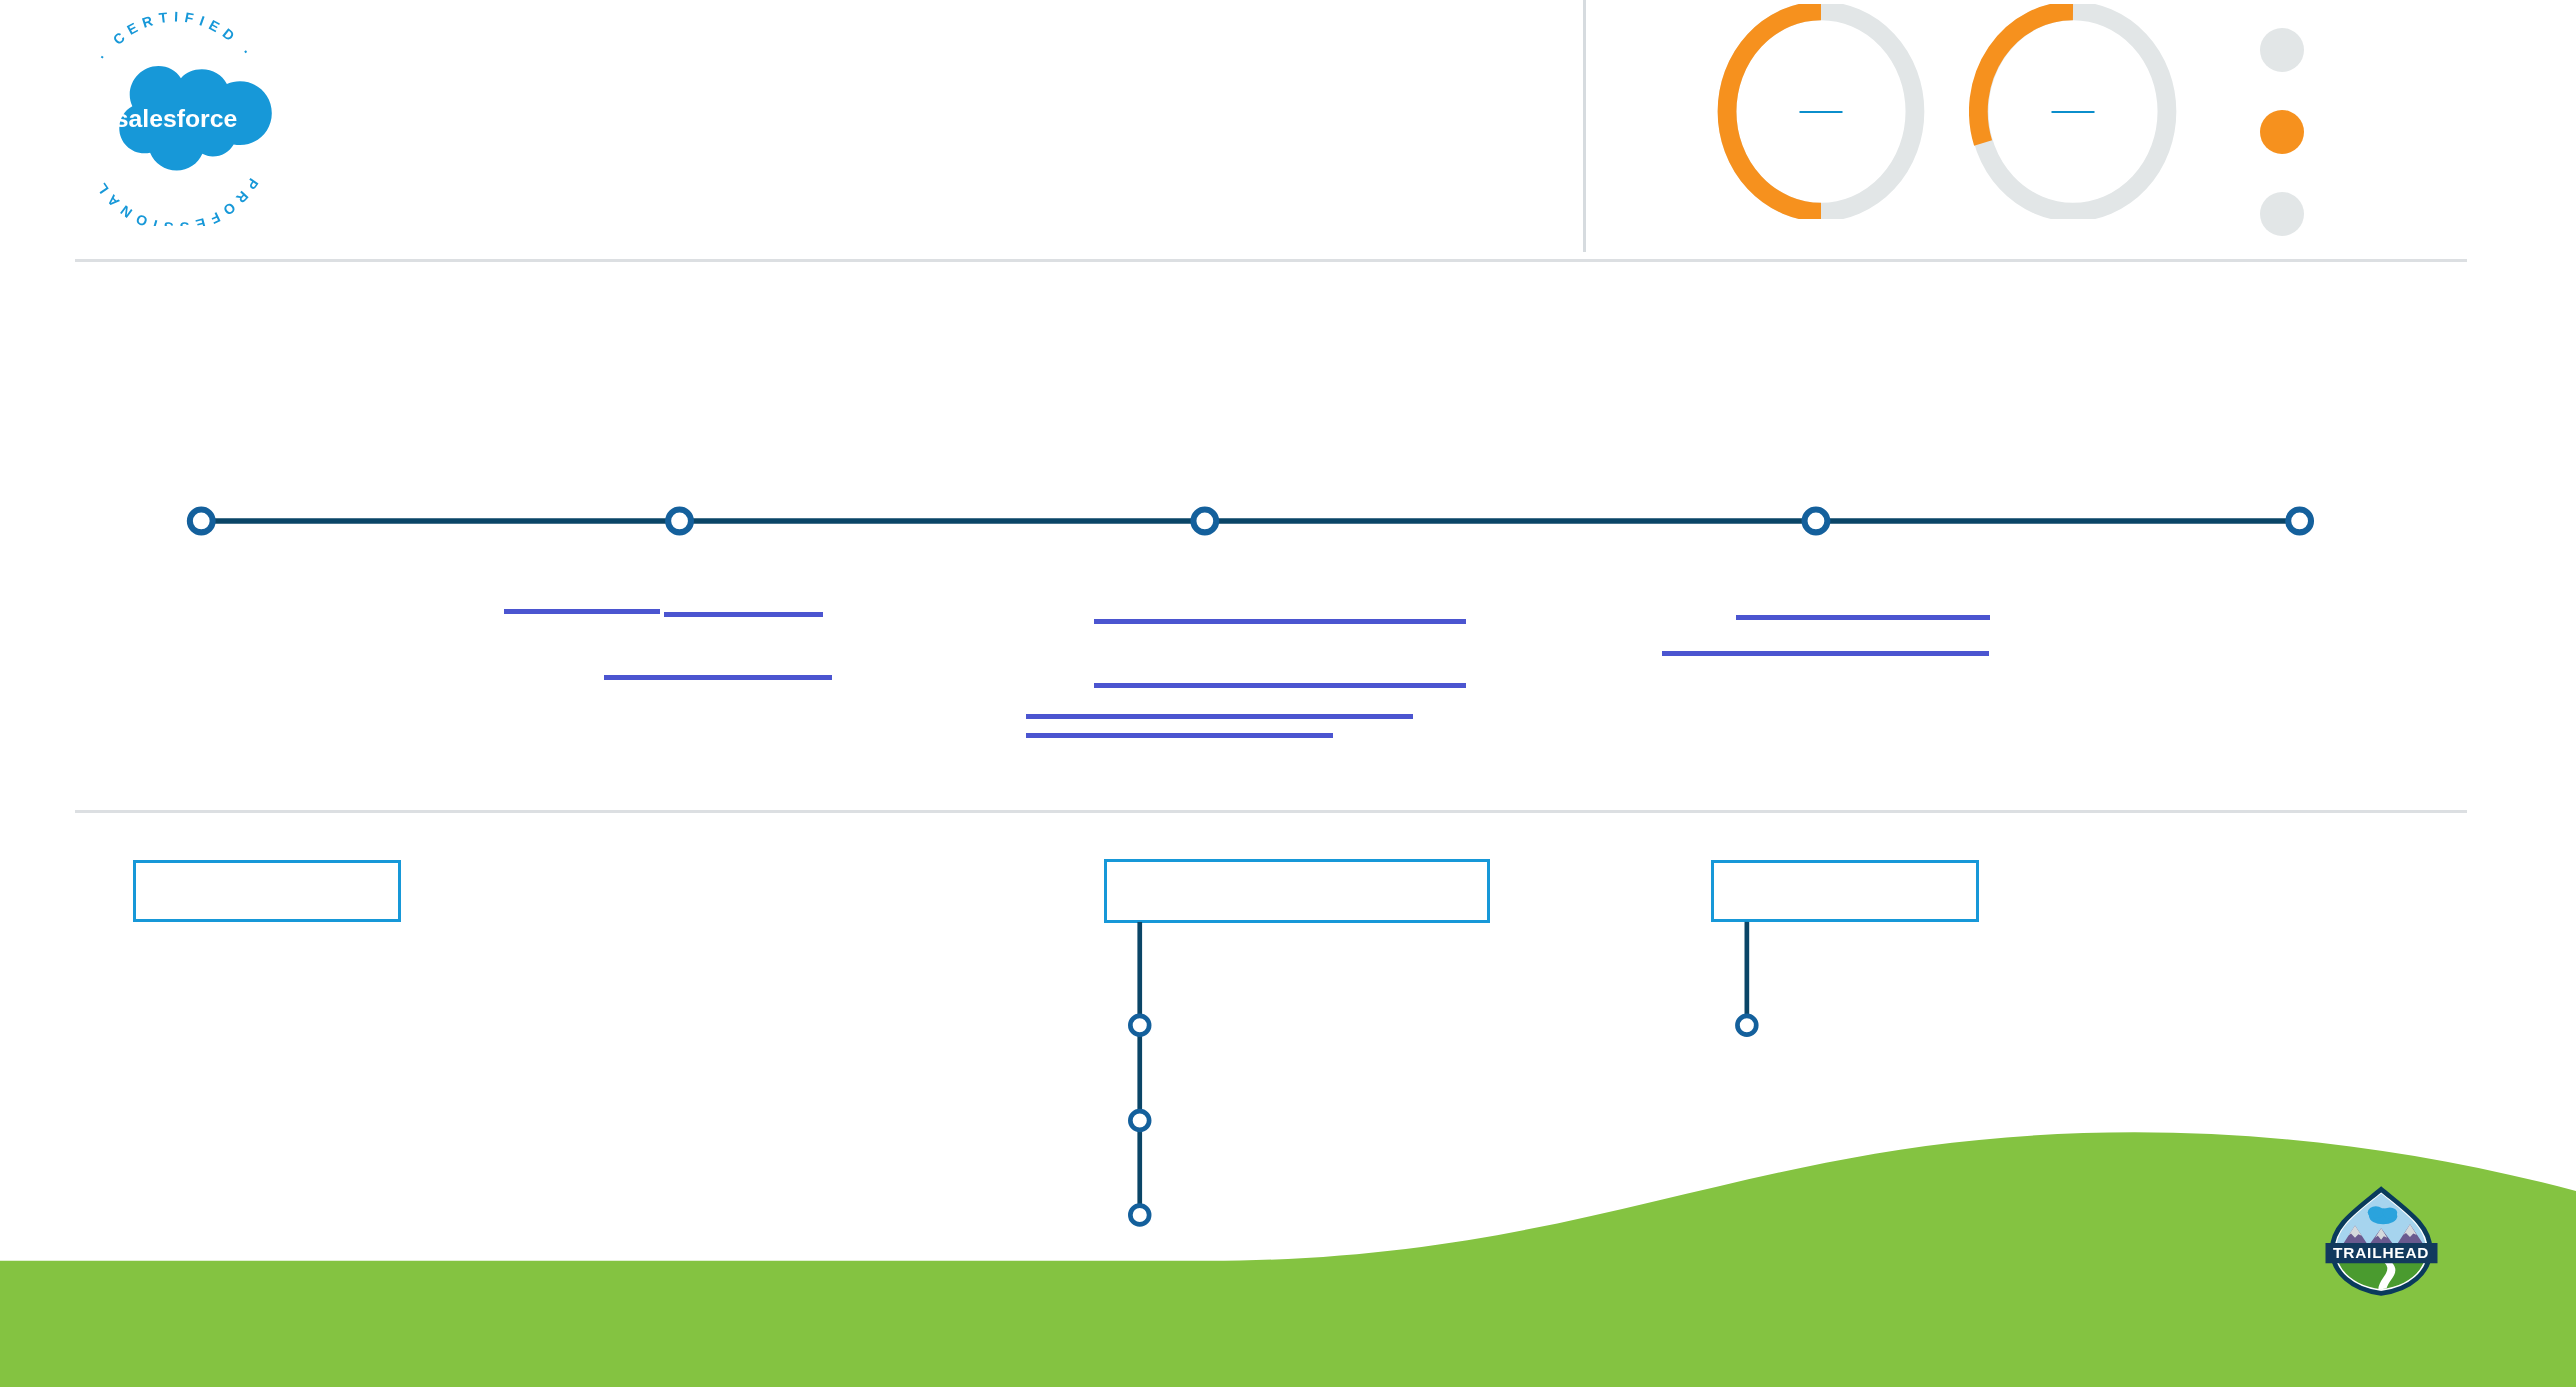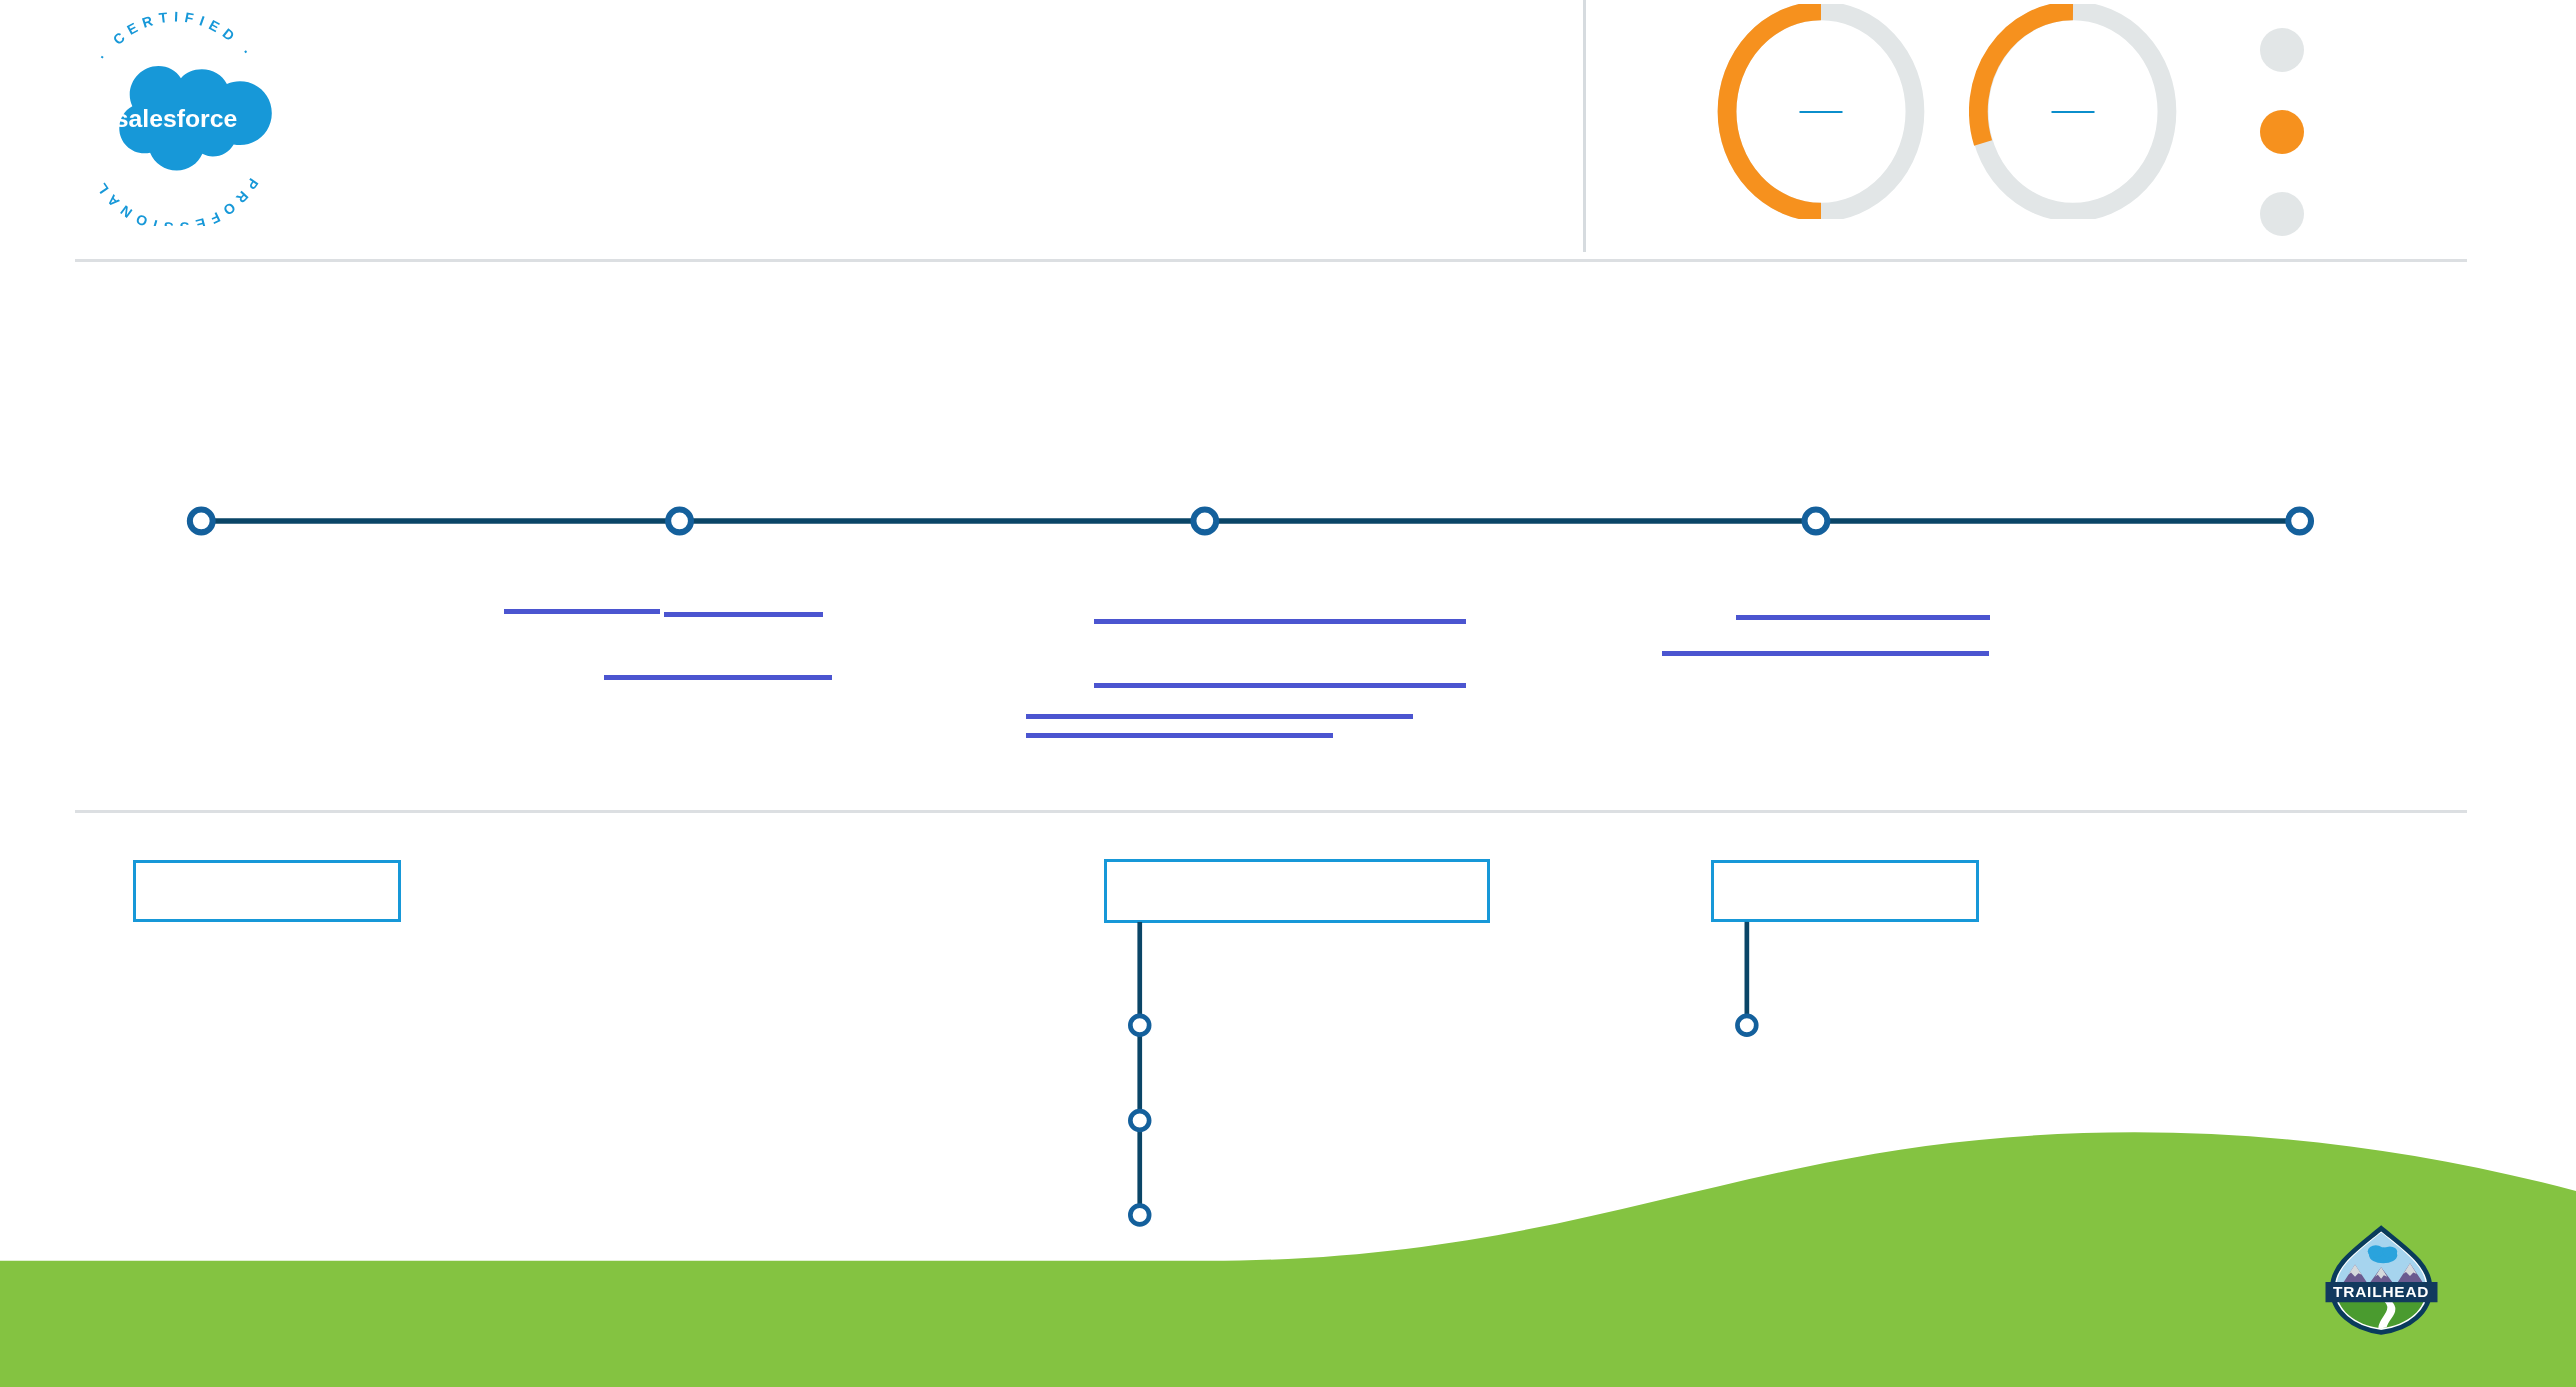--- a/index.html
+++ b/index.html
@@ -122,21 +122,21 @@
     left: 0;
     bottom: 0;
     width: 2576px;
     height: 282px;
   }
   .green-wave svg { display: block; width: 100%; height: 100%; }
 
   .trailhead {
     position: absolute;
     left: 2316px;
-    top: 1223px;
+    top: 1184px;
     width: 131px;
     height: 114px;
   }
   .trailhead svg { display: block; width: 100%; height: 100%; }
 </style>
 </head>
 <body>
 
 <div id="page">
 

